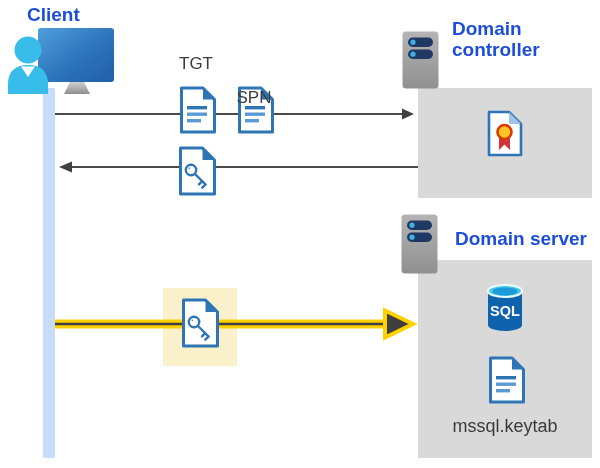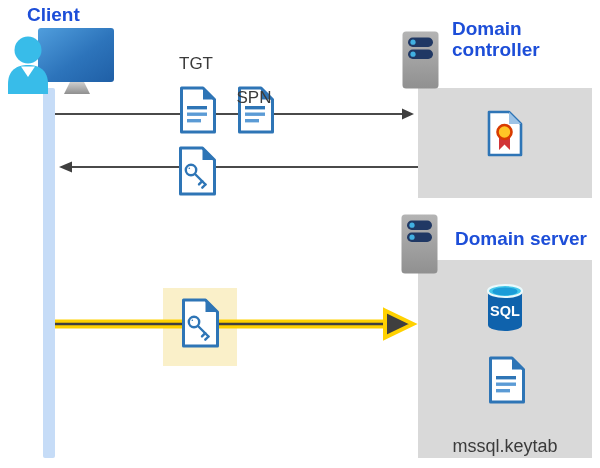--- a/index.html
+++ b/index.html
@@ -154,15 +154,15 @@
   </svg>
 
   <svg class="abs" style="left:487px;top:356px;z-index:3;" width="40" height="48" viewBox="0 0 40 48">
     <path d="M3.5 2 H25 L36.5 13.5 V46 H3.5 Z" fill="#ffffff" stroke="#2e75b6" stroke-width="3" stroke-linejoin="round"></path>
     <path d="M25 2 L25 13.5 L36.5 13.5 Z" fill="#2e75b6"></path>
     <rect x="9" y="20" width="20" height="3.4" fill="#2e75b6"></rect>
     <rect x="9" y="26.5" width="20" height="3.4" fill="#5b9bd5"></rect>
     <rect x="9" y="33" width="14" height="3.4" fill="#5b9bd5"></rect>
   </svg>
 
-  <div class="abs small-label center" style="left:418px;top:436px;width:174px;font-size:18px;z-index:4;">mssql.keytab</div>
+  <div class="abs small-label center" style="left:418px;top:416px;width:174px;font-size:18px;z-index:4;">mssql.keytab</div>
 
 </div>
 
 </body></html>

